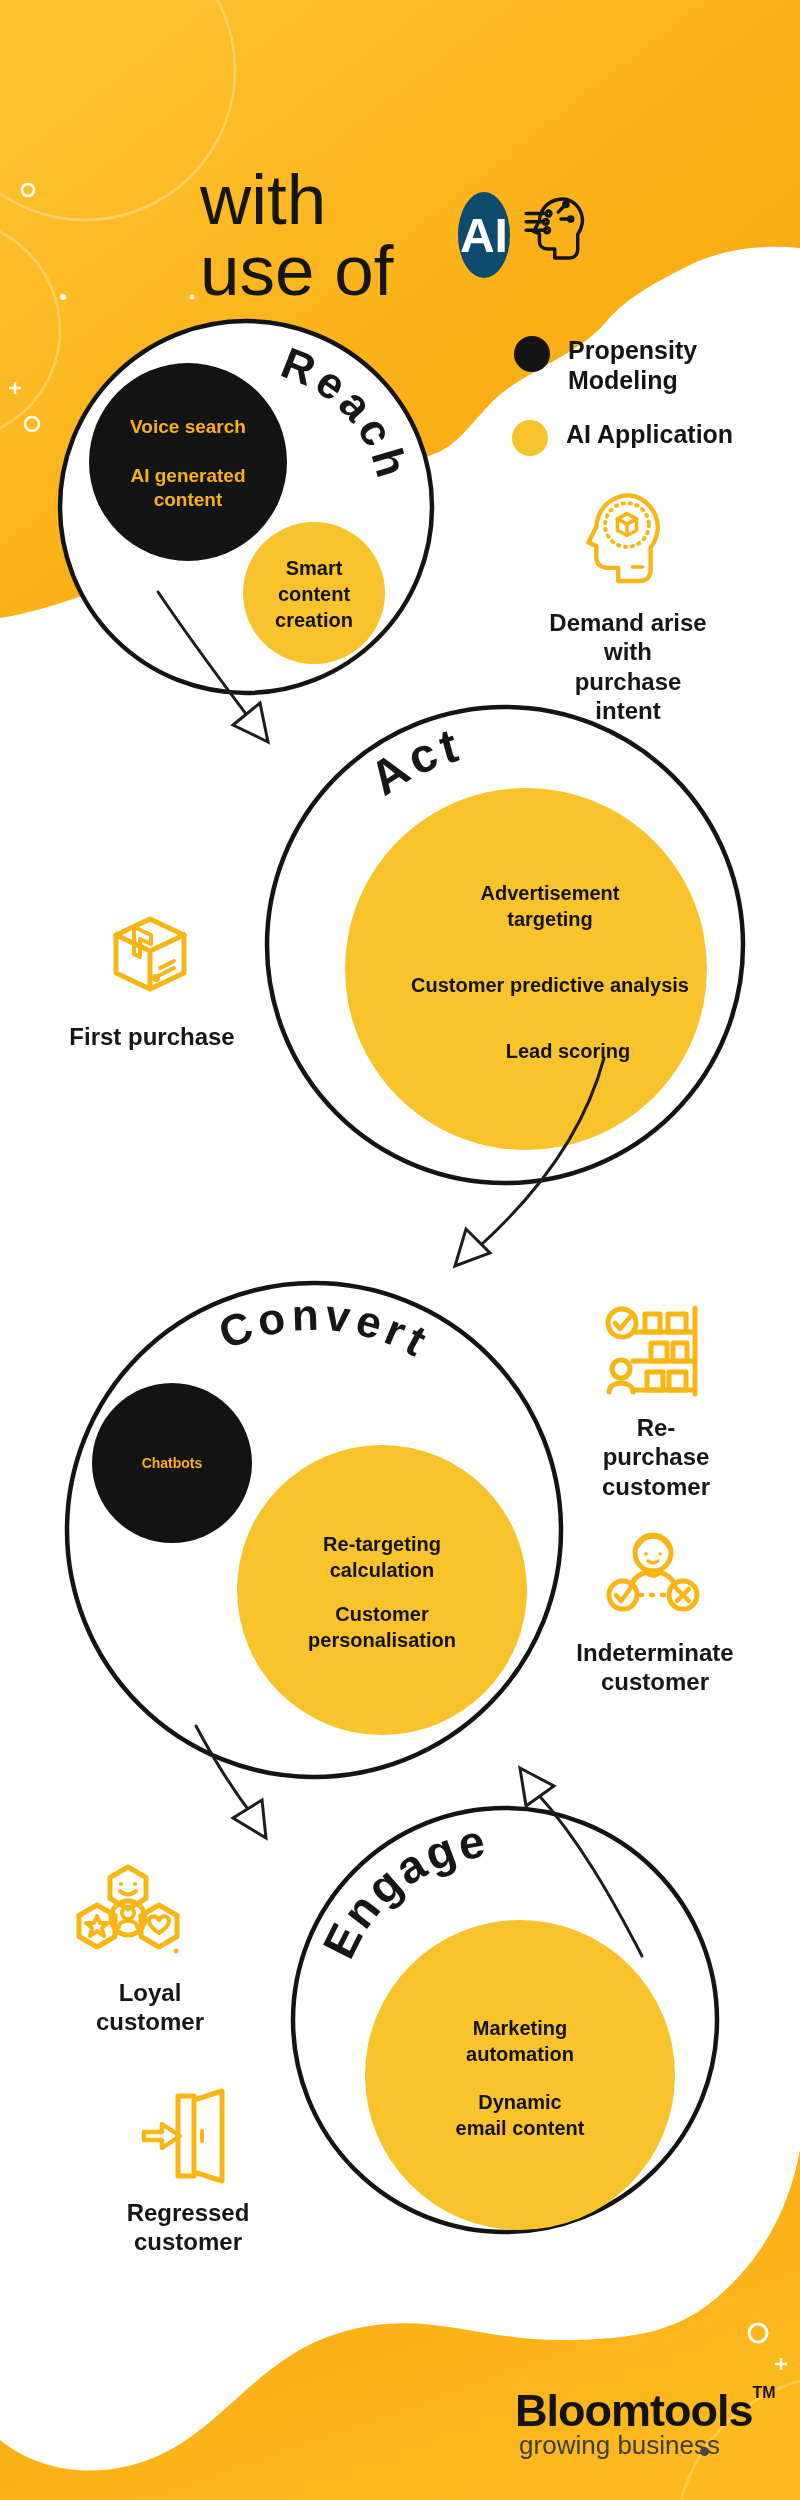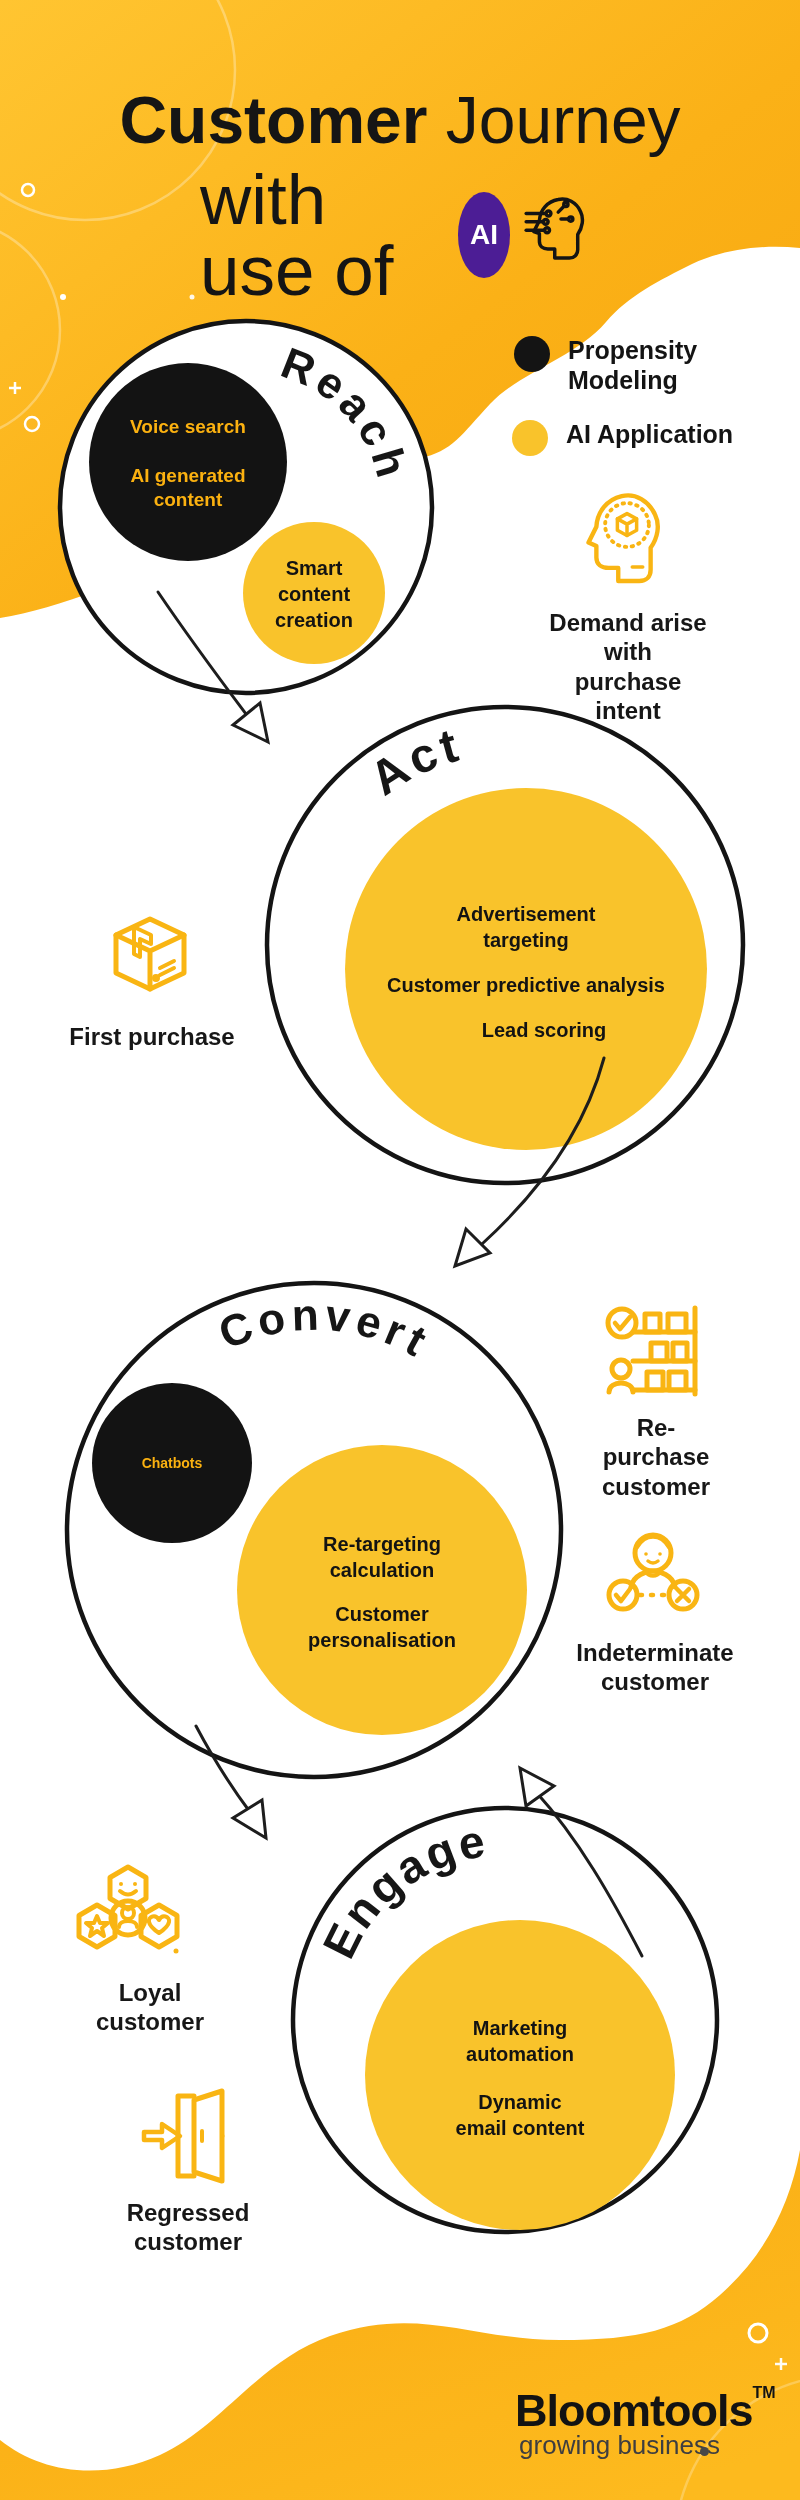--- a/index.html
+++ b/index.html
@@ -6,21 +6,21 @@
   #canvas{position:relative;width:800px;height:2500px;overflow:hidden;background:#ffffff;}
   .abs{position:absolute;}
   svg text{font-family:"Liberation Sans","DejaVu Sans",sans-serif;}
 
   
   .t1{left:400px;top:82px;transform:translateX(-50%);white-space:nowrap;font-size:66px;color:#151515;}
   .t1 .bold{font-weight:700;}
   .t1 .light{font-weight:300;}
   .t2{left:400px;top:164px;transform:translateX(-50%);display:flex;align-items:center;gap:12px;}
   .t2 .sub{font-size:71px;font-weight:300;color:#151515;line-height:1;}
-  .ai-badge{width:72px;height:86px;background:#4c1d95;border-radius:50%;display:flex;align-items:center;justify-content:center;color:#ffffff;font-weight:700;font-size:28px;}
+  .ai-badge{width:72px;height:86px;background:#0c4a6e;border-radius:50%;display:flex;align-items:center;justify-content:center;color:#ffffff;font-weight:700;font-size:48px;}
 
   
   .legend-row{display:flex;align-items:flex-start;gap:18px;}
   .legend-dot{width:36px;height:36px;border-radius:50%;flex:0 0 auto;}
   .legend-label{font-size:25px;font-weight:700;color:#141414;line-height:1.18;white-space:pre-line;}
 
   
   .bubble{transform:translate(-50%,-50%);display:flex;flex-direction:column;align-items:center;text-align:center;}
   .bubble .item{white-space:pre-line;font-weight:700;line-height:1.3;}
   .yellow-text{color:#FBB110;}
@@ -107,23 +107,20 @@
       <polygon points="268,742 233,725 260,703" fill="#ffffff"></polygon>
       <path d="M604,1058 C588,1118 552,1180 482,1244"></path>
       <polygon points="455,1266 466,1229 490,1253" fill="#ffffff"></polygon>
       <path d="M196,1726 C214,1760 232,1788 250,1812"></path>
       <polygon points="266,1838 233,1818 262,1800" fill="#ffffff"></polygon>
       <path d="M642,1956 C612,1898 578,1838 536,1792"></path>
       <polygon points="520,1768 554,1786 526,1806" fill="#ffffff"></polygon>
     </g>
   </svg>
 
-  <div class="abs t1">
-    <span class="bold">Customer</span><span class="light"> Journey</span>
-  </div>
   <div class="abs t2">
     <span class="sub">with use of</span>
     <span class="ai-badge">
         <span>AI</span>
       </span>
     <span>
       <svg width="78" height="84" viewBox="0 0 112 108" fill="none" stroke="#141414" stroke-width="5" stroke-linecap="round" stroke-linejoin="round">
         <path d="M52,6 C36,9 26,21 25,36 L17,52 L25,55 L25,66 C25,73 30,77 37,77 L47,77 L47,90 L68,90 C75,90 80,85 80,78 L80,56 C87,46 89,33 84,23 C78,10 65,3 52,6 Z"></path>
         <path d="M6,26 H34"></path>
           <circle cx="38" cy="26" r="3.5"></circle>
@@ -153,21 +150,21 @@
     <div class="item yellow-text" style="font-size:19px;">Voice search</div>
     <div class="item yellow-text" style="font-size:19px;">AI generated
 content</div>
   </div>
   <div class="abs bubble" style="left:314px;top:594px;width:120px;">
     <div class="item black-text" style="font-size:20px;">Smart
 content
 creation</div>
   </div>
 
-  <div class="abs bubble" style="left:526px;top:972px;width:310px;gap:19px;">
+  <div class="abs bubble" style="left:550px;top:972px;width:310px;gap:40px;">
     <div class="item black-text" style="font-size:20px;">Advertisement
 targeting</div>
     <div class="item black-text" style="font-size:20px;">Customer predictive analysis</div>
     <div class="item black-text" style="font-size:20px;margin-left:36px;">Lead scoring</div>
   </div>
 
   <div class="abs bubble" style="left:172px;top:1463px;width:130px;">
     <div class="item yellow-text" style="font-size:14px;">Chatbots</div>
   </div>
   <div class="abs bubble" style="left:382px;top:1592px;width:230px;gap:18px;">

